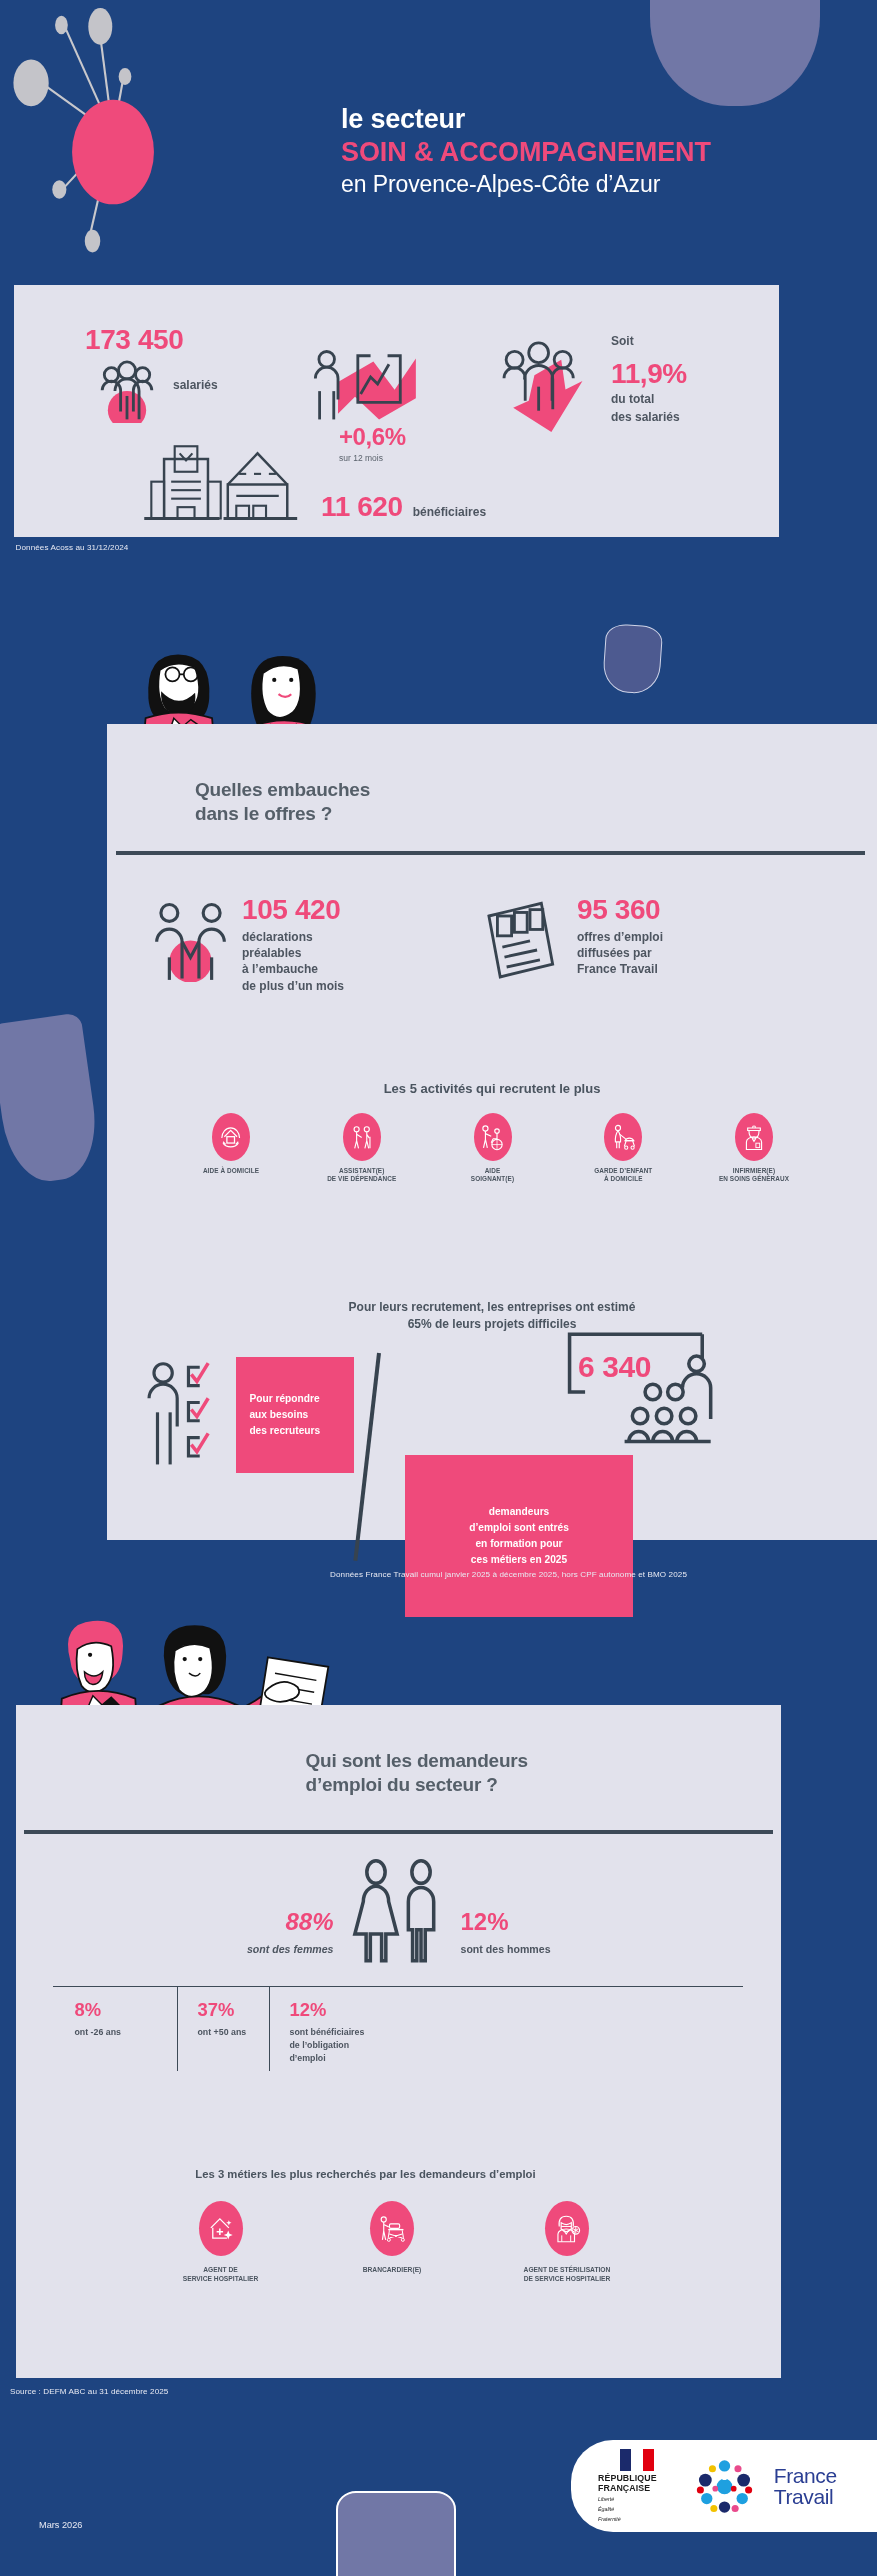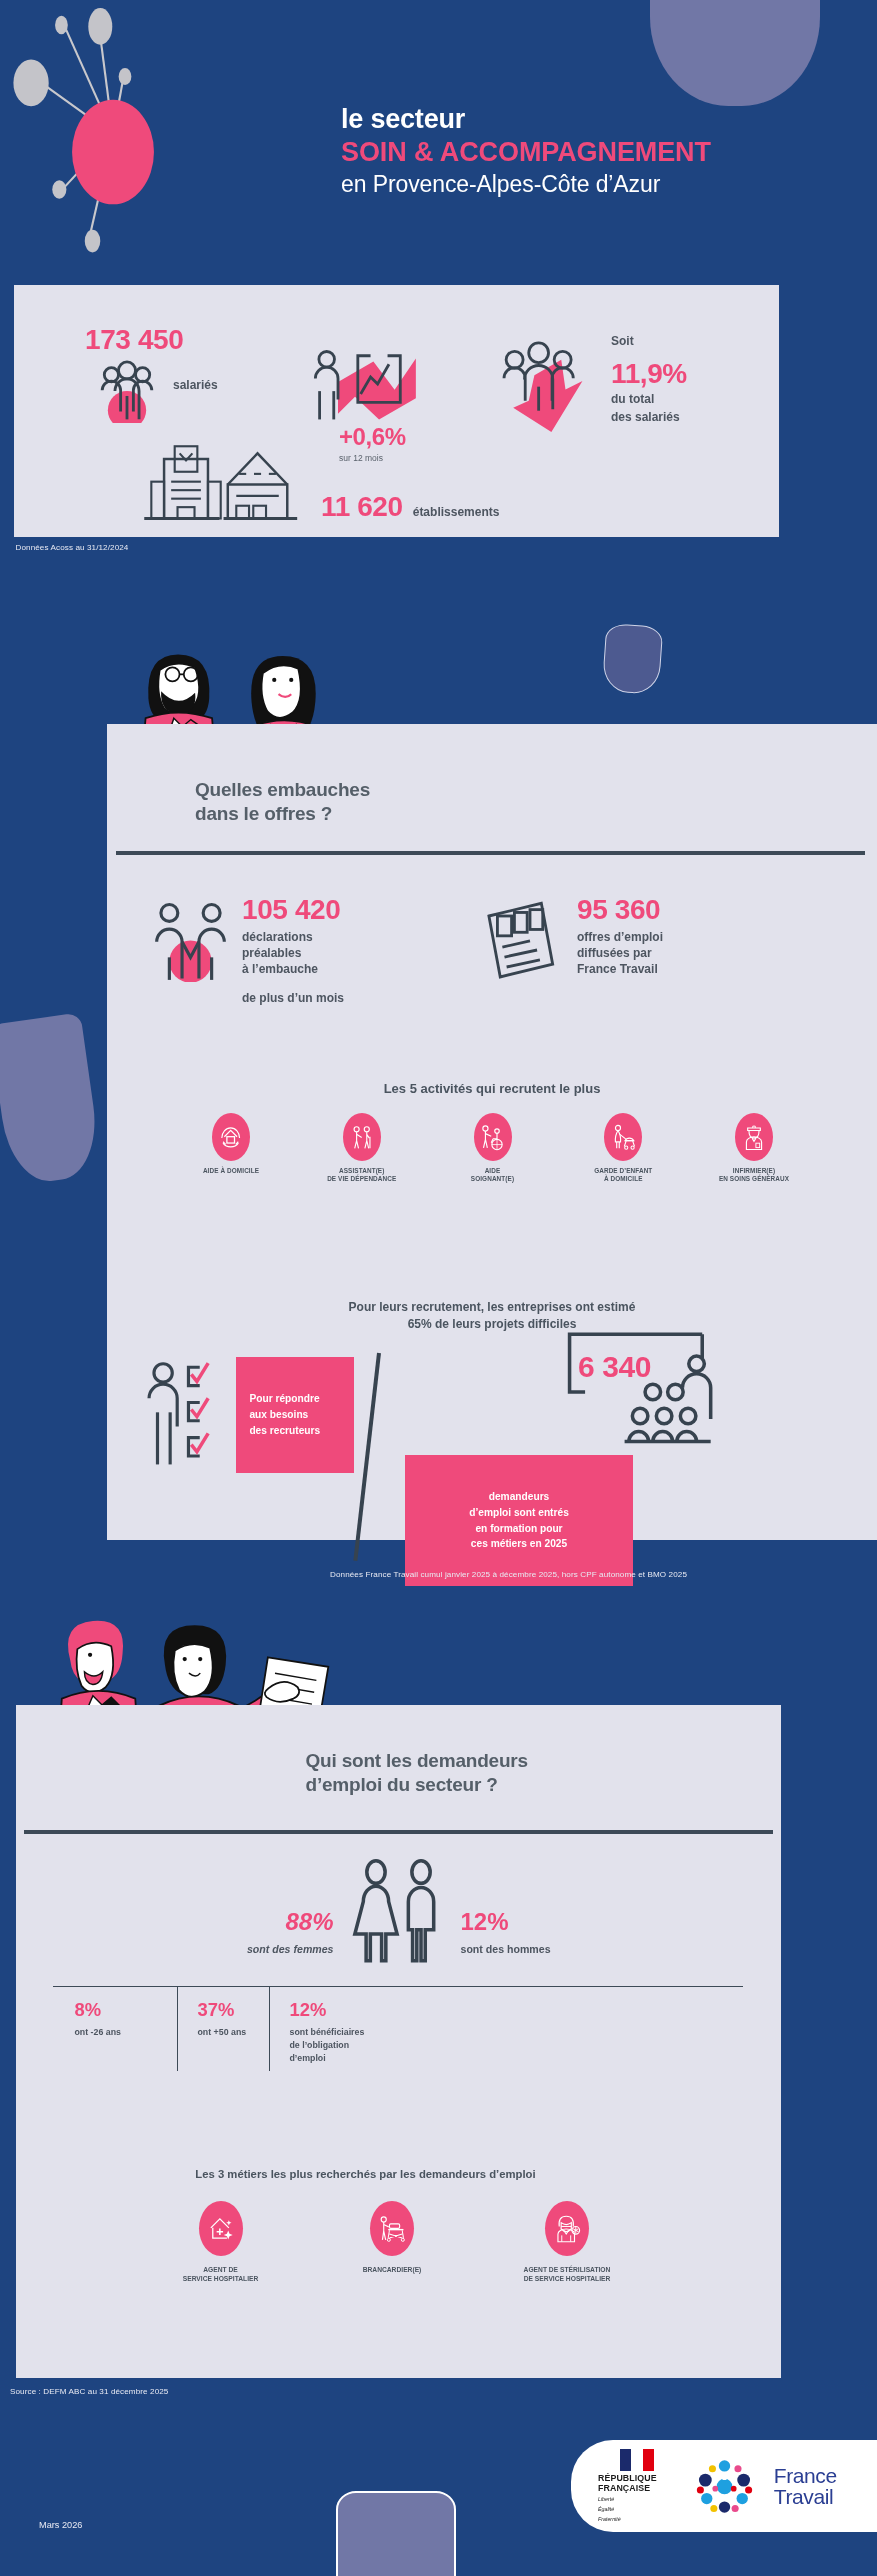--- a/index.html
+++ b/index.html
@@ -185,21 +185,21 @@
       <line x1="161" y1="45" x2="171" y2="45" stroke="#37434f" stroke-width="3"></line>
       <line x1="182" y1="45" x2="192" y2="45" stroke="#37434f" stroke-width="3"></line>
       <line x1="136" y1="76" x2="196" y2="76" stroke="#37434f" stroke-width="3"></line>
       <rect x="136" y="90" width="18" height="18" fill="none" stroke="#37434f" stroke-width="3"></rect>
       <rect x="160" y="90" width="18" height="18" fill="none" stroke="#37434f" stroke-width="3"></rect>
       <line x1="6" y1="108" x2="112" y2="108" stroke="#37434f" stroke-width="4"></line>
       <line x1="118" y1="108" x2="222" y2="108" stroke="#37434f" stroke-width="4"></line>
     </svg>
     <div style="position:absolute; left:307px; top:208px; display:flex; align-items:baseline; gap:10px;">
       <div class="big-num">11 620</div>
-      <div class="lbl">établissements</div>
+      <div class="lbl">bénéficiaires</div>
     </div>
   </div>
   <div class="source" style="left:15.5px; top:543px;">Données Acoss au 31/12/2024</div>
 
   <svg style="position:absolute; left:106px; top:629px; width:304px; height:184px;" viewBox="0 0 430 260">
 
     <path d="M60 98 q-4 -62 42 -62 q48 0 44 62 q-2 28 -22 34 l-42 0 q-20 -6 -22 -34z" fill="#111"></path>
     <path d="M76 58 q22 -16 50 -4 q14 42 -6 58 q-20 16 -38 0 q-12 -20 -6 -54z" fill="#fff" stroke="#111" stroke-width="2.5"></path>
     <circle cx="94" cy="64" r="10" fill="none" stroke="#111" stroke-width="2.5"></circle>
     <circle cx="120" cy="64" r="10" fill="none" stroke="#111" stroke-width="2.5"></circle>
@@ -239,21 +239,21 @@
       <path d="M104 58 a18 18 0 0 0 -36 0 v52" fill="none" stroke="#37434f" stroke-width="4.5"></path>
       <path d="M44 58 l12 22 l12 -22" fill="none" stroke="#37434f" stroke-width="4.5"></path>
       <line x1="26" y1="80" x2="26" y2="112" stroke="#37434f" stroke-width="4.5"></line>
       <line x1="86" y1="80" x2="86" y2="112" stroke="#37434f" stroke-width="4.5"></line>
     </svg>
     <div style="position:absolute; left:135px; top:172px;">
       <div class="big-num">105 420</div>
       <div class="lbl" style="margin-top:5.7px;">déclarations</div>
       <div class="lbl" style="margin-top:2.1px;">préalables</div>
       <div class="lbl" style="margin-top:2.1px;">à l’embauche</div>
-      <div class="lbl" style="margin-top:15px;">de plus d’un mois</div>
+      <div class="lbl" style="margin-top:3px;">de plus d’un mois</div>
     </div>
 
     <svg style="position:absolute; left:372px; top:175px;" width="85" height="85" viewBox="0 0 120 120">
       <path d="M14 24 L88 6 L104 92 L30 110 Z" fill="none" stroke="#37434f" stroke-width="4"></path>
       <rect x="26" y="24" width="20" height="28" fill="none" stroke="#37434f" stroke-width="4"></rect>
       <rect x="50" y="19" width="18" height="28" fill="none" stroke="#37434f" stroke-width="4"></rect>
       <rect x="72" y="15" width="18" height="28" fill="none" stroke="#37434f" stroke-width="4"></rect>
       <line x1="33" y1="68" x2="72" y2="59" stroke="#37434f" stroke-width="4"></line>
       <line x1="36" y1="82" x2="82" y2="72" stroke="#37434f" stroke-width="4"></line>
       <line x1="39" y1="96" x2="86" y2="86" stroke="#37434f" stroke-width="4"></line>
@@ -387,21 +387,21 @@
       <path d="M166 82 a20 20 0 0 1 40 0 v44" fill="none" stroke="#37434f" stroke-width="5"></path>
       <circle cx="124" cy="88" r="11" fill="none" stroke="#37434f" stroke-width="5"></circle>
       <circle cx="156" cy="88" r="11" fill="none" stroke="#37434f" stroke-width="5"></circle>
       <circle cx="106" cy="122" r="11" fill="none" stroke="#37434f" stroke-width="5"></circle>
       <circle cx="140" cy="122" r="11" fill="none" stroke="#37434f" stroke-width="5"></circle>
       <circle cx="174" cy="122" r="11" fill="none" stroke="#37434f" stroke-width="5"></circle>
       <path d="M90 158 a14 14 0 0 1 28 0 M124 158 a14 14 0 0 1 28 0 M158 158 a14 14 0 0 1 28 0" fill="none" stroke="#37434f" stroke-width="5"></path>
       <line x1="84" y1="158" x2="206" y2="158" stroke="#37434f" stroke-width="5"></line>
     </svg>
     <div class="big-num" style="position:absolute; left:471px; top:628px; font-size:30px;">6 340</div>
-    <div class="pink-box" style="position:absolute; left:298px; top:731px; width:228px; height:131px;
+    <div class="pink-box" style="position:absolute; left:298px; top:731px; width:228px; height:162px;
          display:flex; flex-direction:column; justify-content:center; align-items:center; text-align:left;">
       <div>demandeurs</div>
       <div>d’emploi sont entrés</div>
       <div>en formation pour</div>
       <div>ces métiers en 2025</div>
     </div>
   </div>
   <div class="source" style="left:330px; top:1570px;">Données France Travail cumul janvier 2025 à décembre 2025, hors CPF autonome et BMO 2025</div>
 
   <svg style="position:absolute; left:25px; top:1611px; width:318px; height:226px;" viewBox="0 0 450 320">

